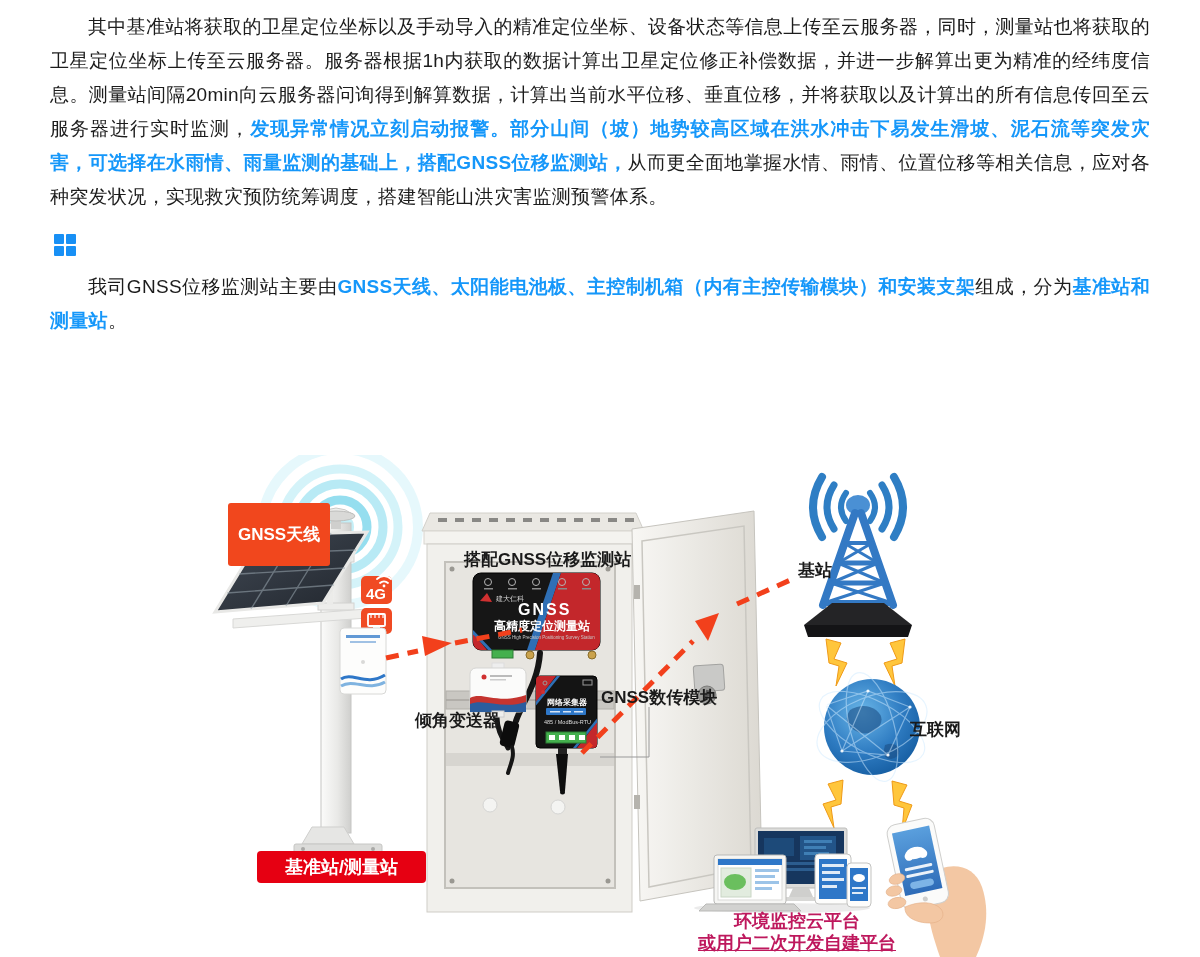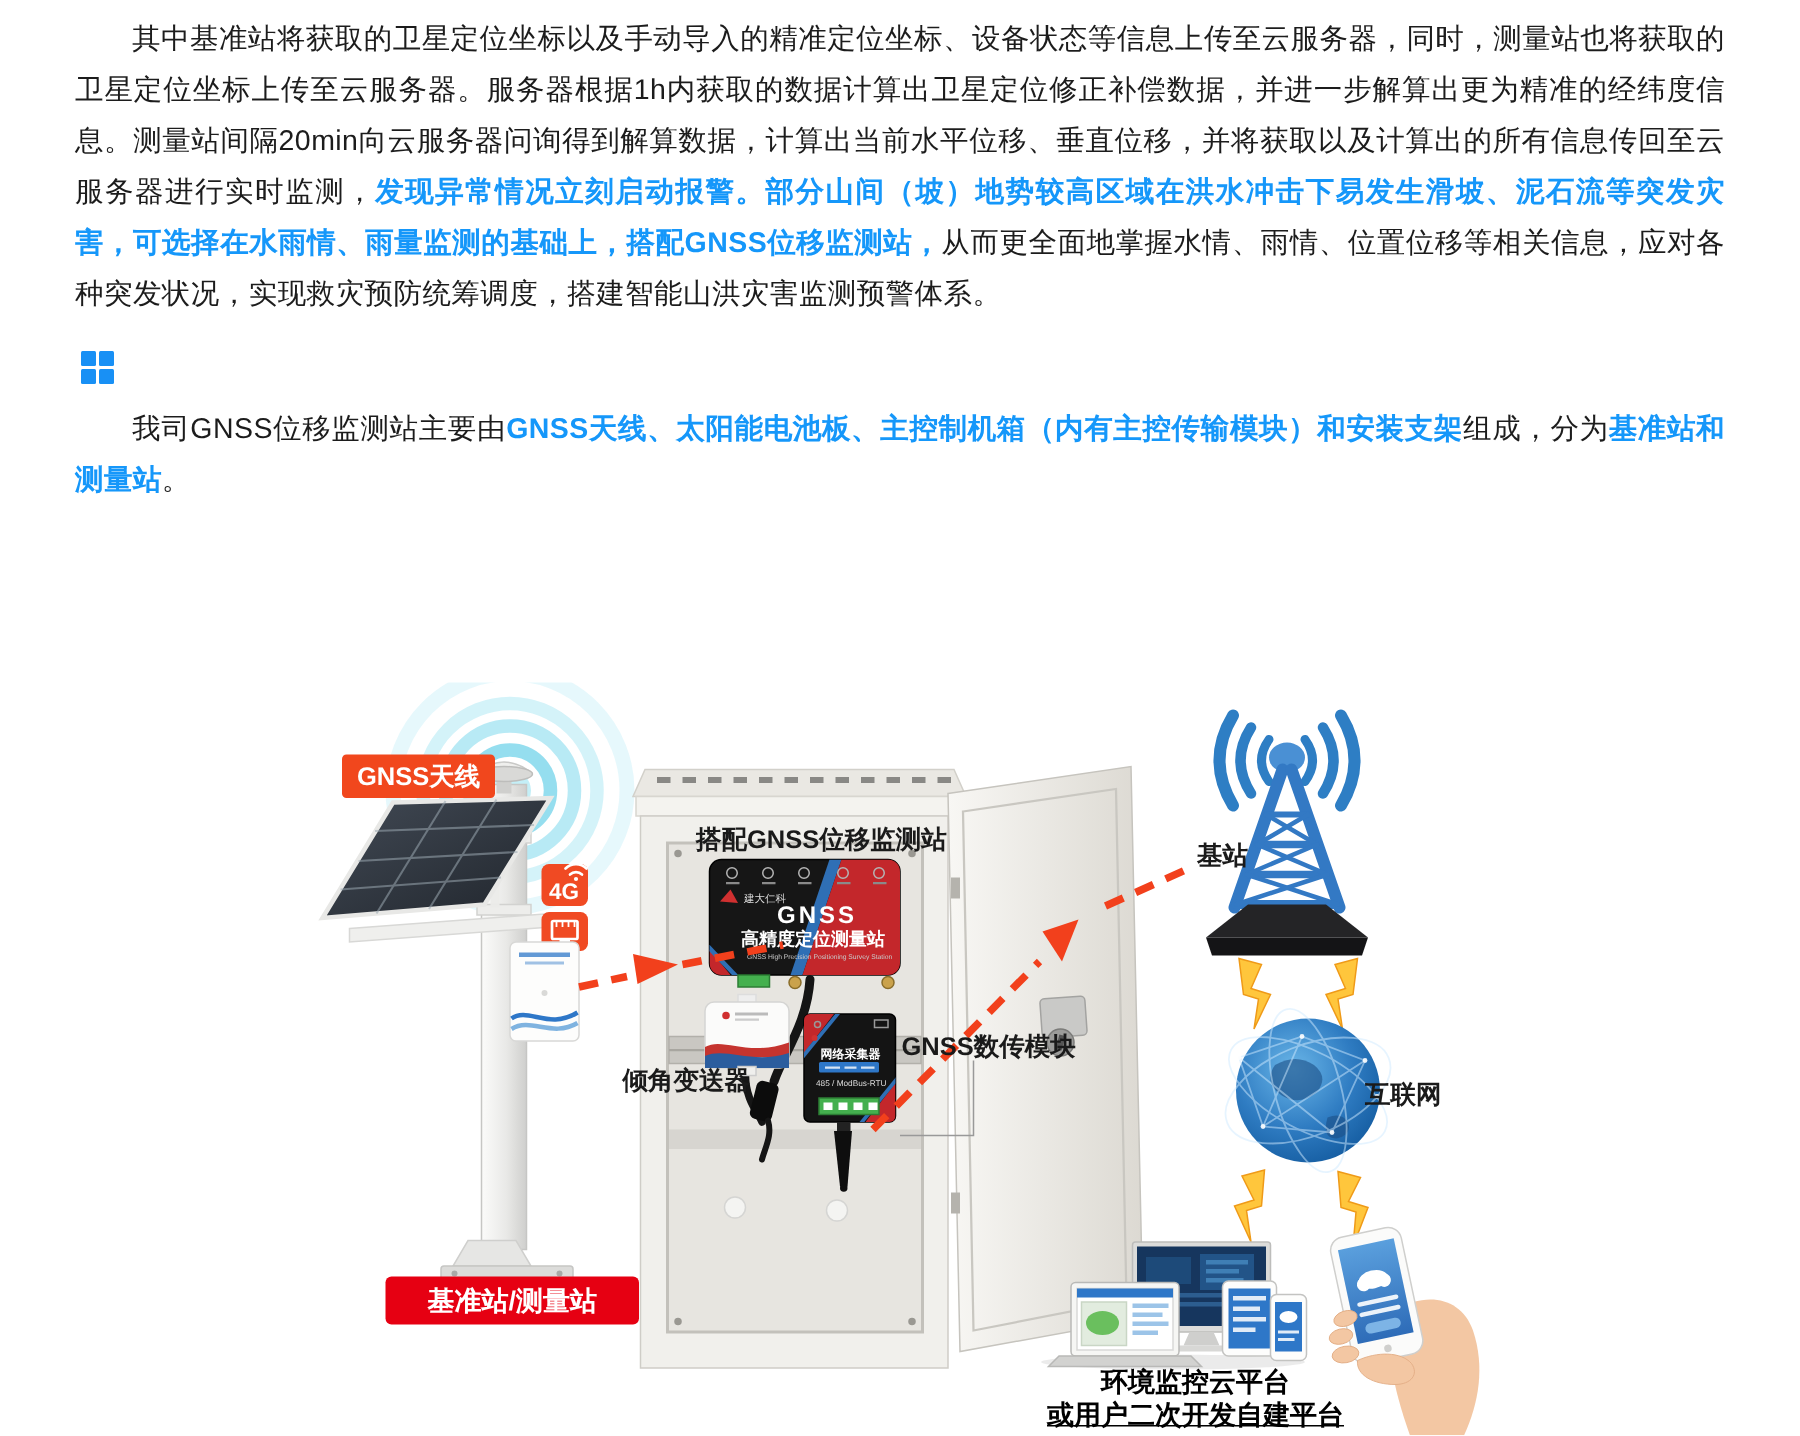--- a/index.html
+++ b/index.html
@@ -10,23 +10,23 @@
   .blue{color:#1597fa;font-weight:700;}
   .section-header{display:flex;align-items:center;gap:13px;margin:20px 0 14px 4px;}
   .sq-grid{display:grid;grid-template-columns:10px 10px;grid-template-rows:10px 10px;gap:2px;}
   .sq{background:#1890f5;border-radius:1px;}
   .section-title{font-size:23px;font-weight:700;color:#111;margin:0;letter-spacing:.5px;}
   .diagram{position:absolute;left:0;top:455px;width:1200px;height:502px;}
   .diagram svg{position:absolute;left:0;top:0;}
   .dlabel{position:absolute;white-space:nowrap;font-weight:700;color:#1a1a1a;font-size:17px;}
   .taglabel{position:absolute;white-space:nowrap;color:#fff;font-weight:700;border-radius:3px;
             display:flex;align-items:center;justify-content:center;}
-  .tag-orange{background:#f1471d;font-size:17px;padding:3px 10px;}
+  .tag-orange{background:#f1471d;font-size:17px;padding:20px 10px;}
   .tag-red{background:#e60012;font-size:18px;padding:4px 28px;border-radius:4px;}
-  .centerlabel{position:absolute;text-align:center;font-weight:700;color:#000000;font-size:18px;white-space:nowrap;}
+  .centerlabel{position:absolute;text-align:center;font-weight:700;color:#be185d;font-size:18px;white-space:nowrap;}
 </style>
 </head>
 <body>
 
 <div class="page">
   <div class="content">
     <p class="para"><span>其中基准站将获取的卫星定位坐标以及手动导入的精准定位坐标、设备状态等信息上传至云服务器，同时，测量站也将获取的卫星定位坐标上传至云服务器。服务器根据1h内获取的数据计算出卫星定位修正补偿数据，并进一步解算出更为精准的经纬度信息。测量站间隔20min向云服务器问询得到解算数据，计算出当前水平位移、垂直位移，并将获取以及计算出的所有信息传回至云服务器进行实时监测，</span><span class="blue">发现异常情况立刻启动报警。部分山间（坡）地势较高区域在洪水冲击下易发生滑坡、泥石流等突发灾害，可选择在水雨情、雨量监测的基础上，搭配GNSS位移监测站，</span><span>从而更全面地掌握水情、雨情、位置位移等相关信息，应对各种突发状况，实现救灾预防统筹调度，搭建智能山洪灾害监测预警体系。</span></p>
 
     <div class="section-header">
       <span class="sq-grid">

